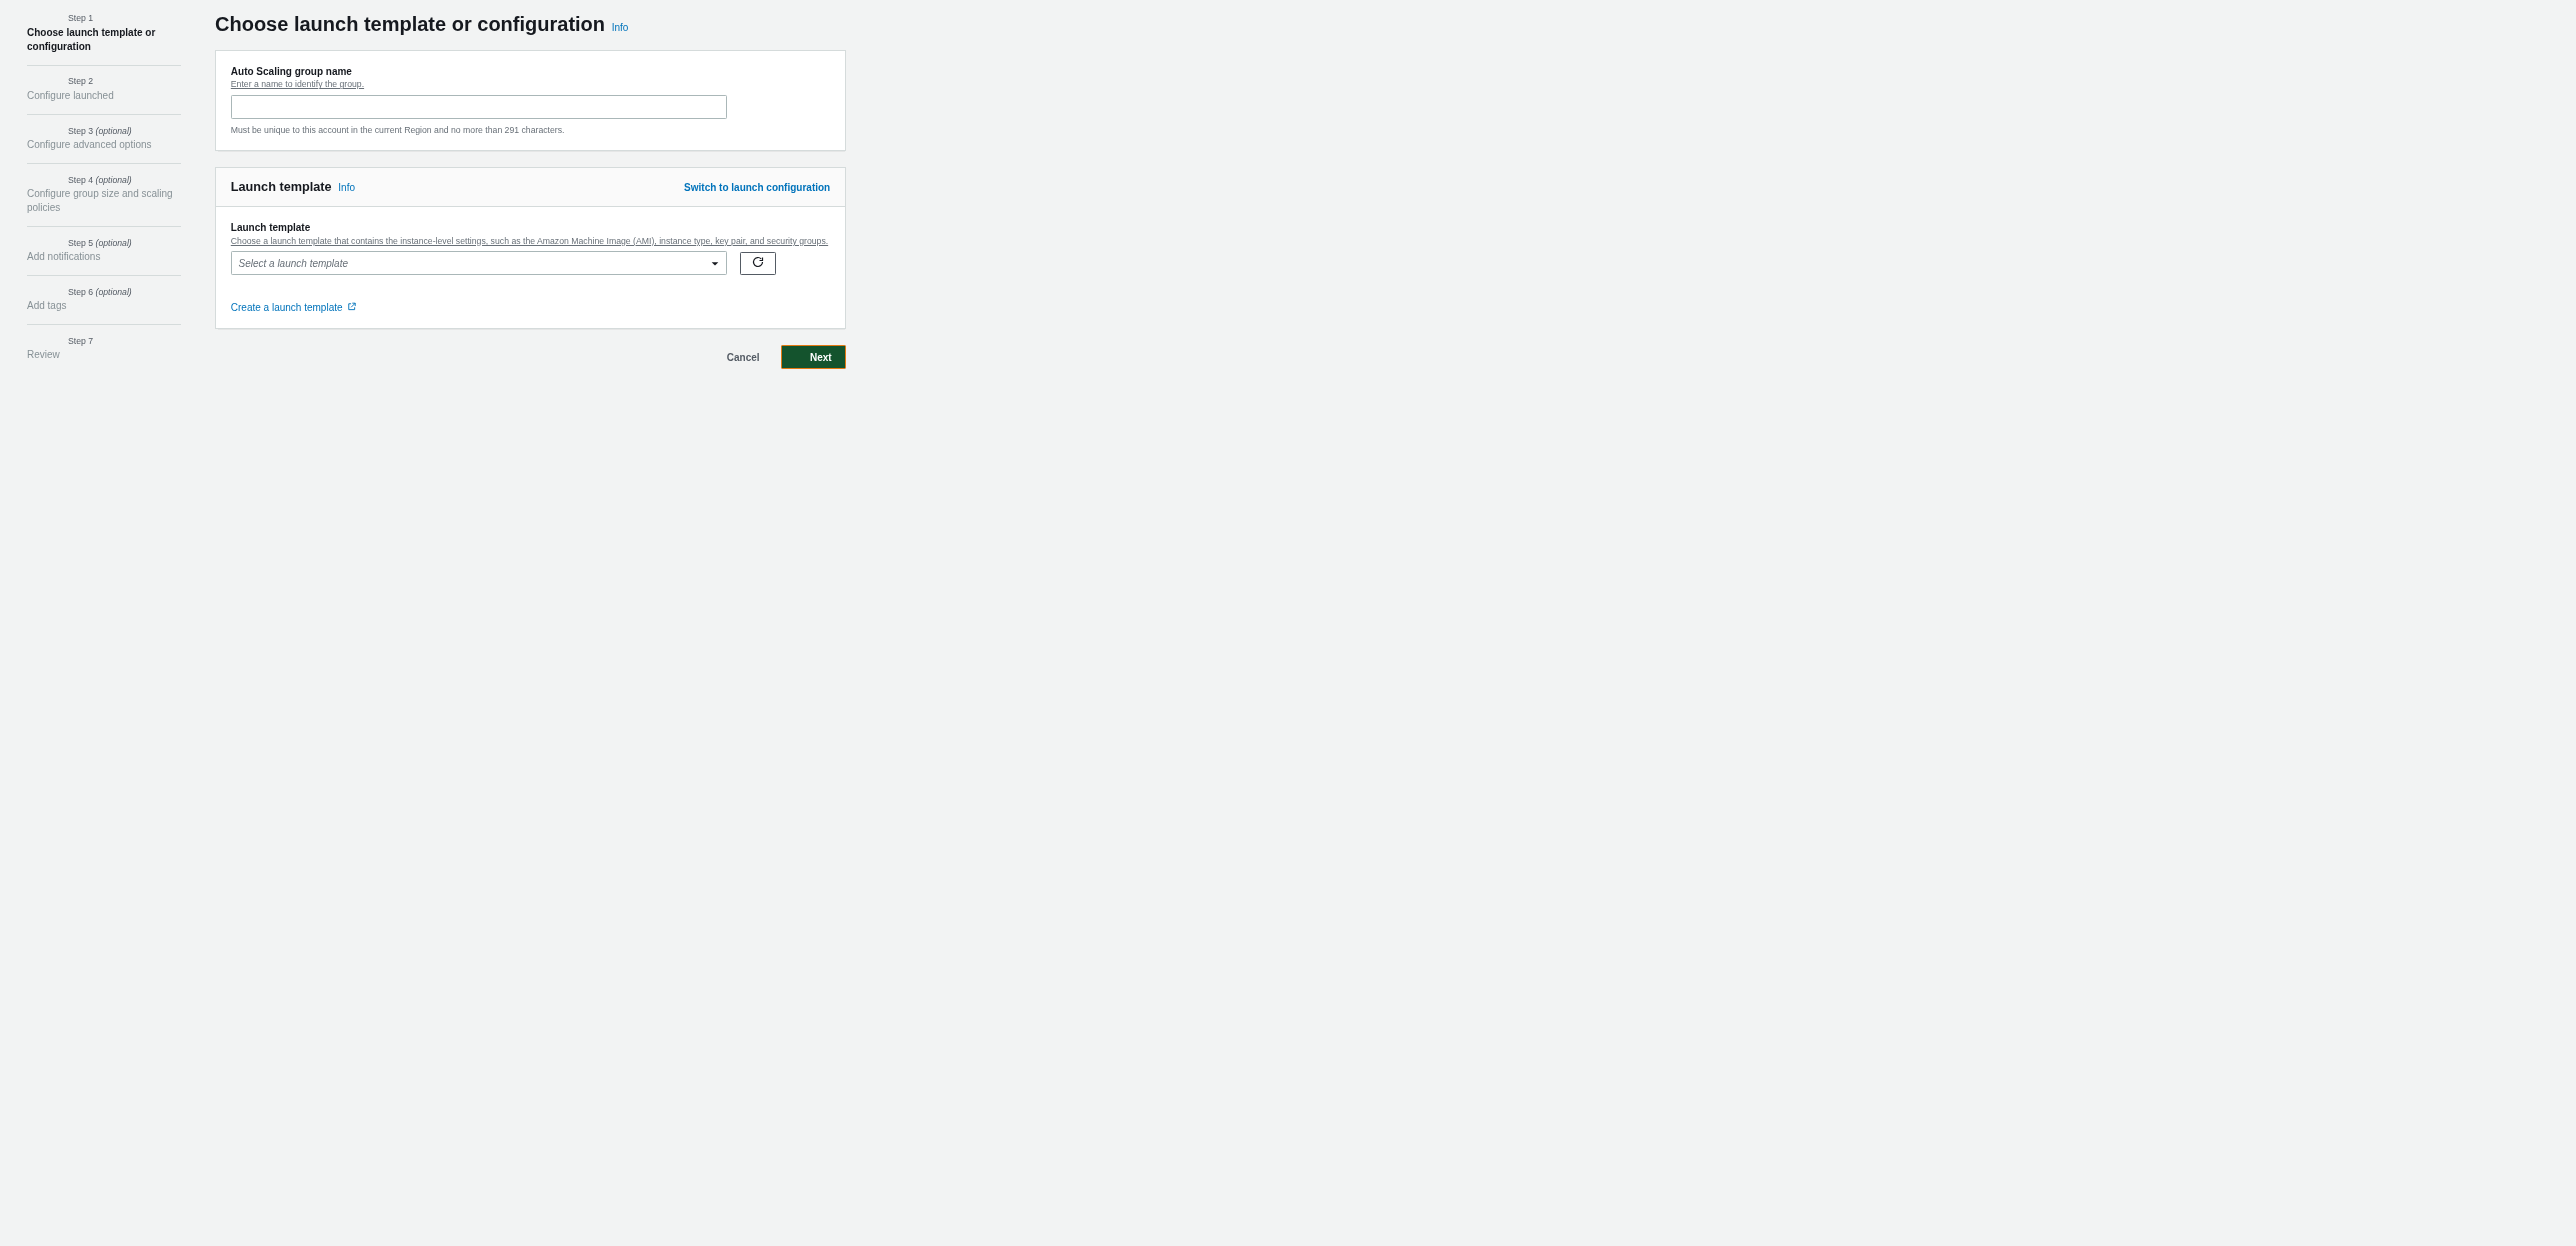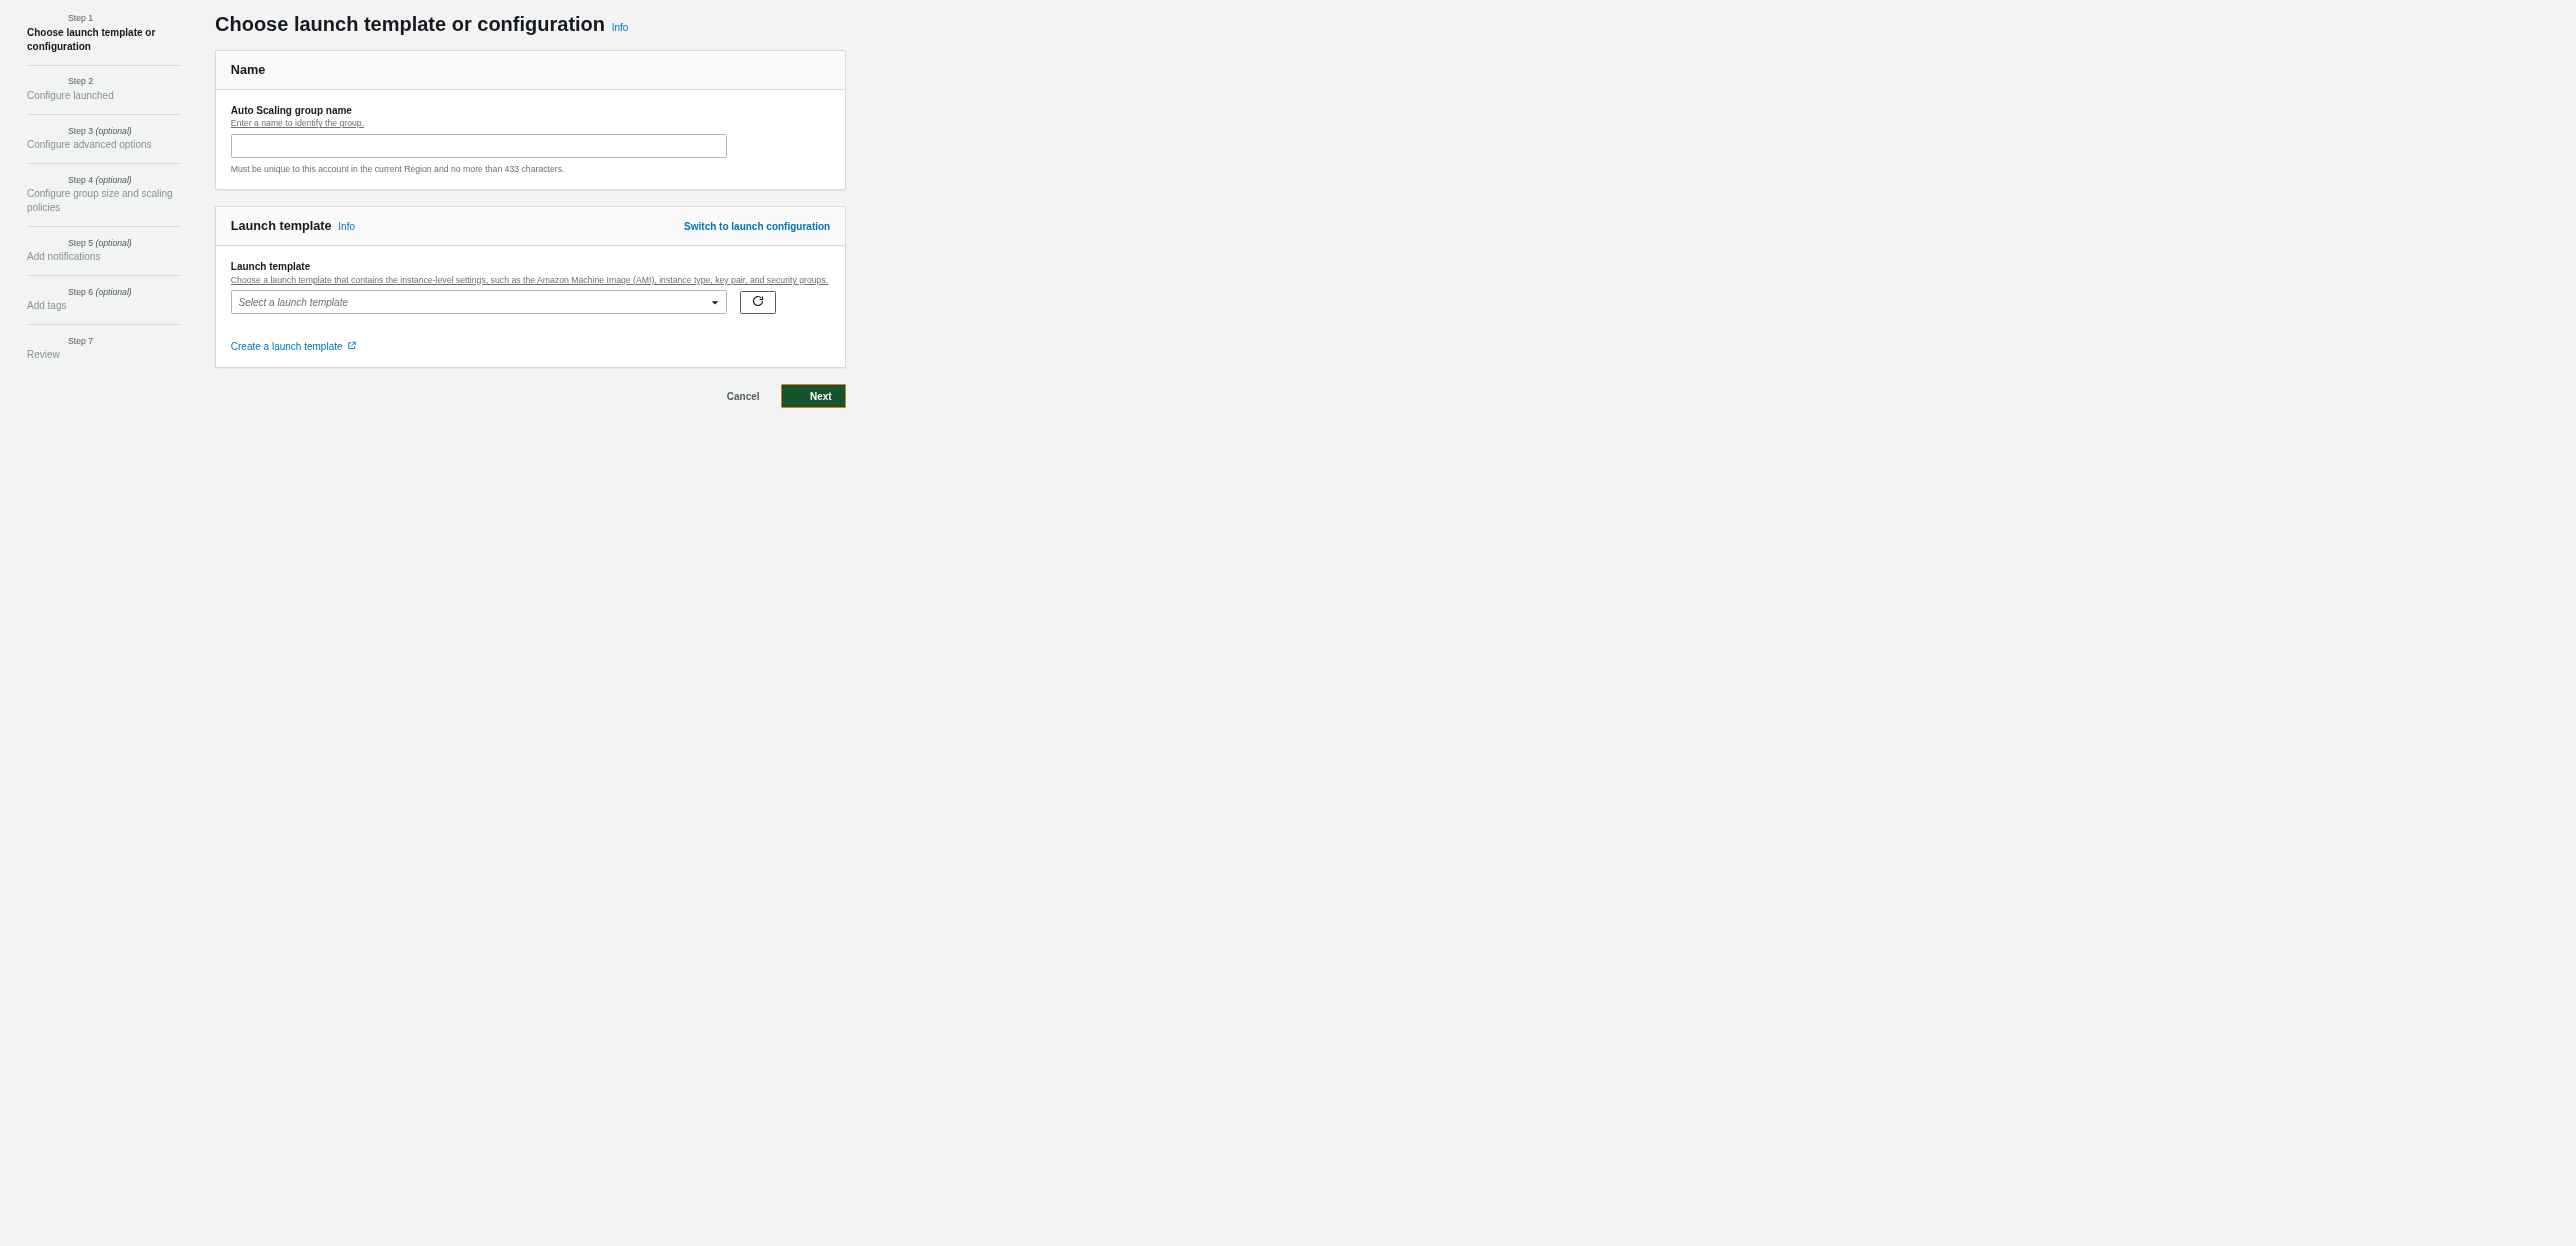--- a/index.html
+++ b/index.html
@@ -278,30 +278,25 @@
 
     <main class="main-content">
       <div class="page-header">
         <div class="page-title-row">
           <h1 class="page-title">Choose launch template or configuration</h1>
           <a class="info-link">Info</a>
         </div>
       </div>
 
       <section class="panel">
-        <div class="panel-header">
-          <div class="panel-header-left">
-            <h2 class="panel-title">Name</h2>
-          </div>
-        </div>
         <div class="panel-body">
           <div class="field-label">Auto Scaling group name</div>
           <div class="field-hint">Enter a name to identify the group.</div>
           <input type="text" class="text-input" value="" style="">
-          <div class="field-constraint">Must be unique to this account in the current Region and no more than 433 characters.</div>
+          <div class="field-constraint">Must be unique to this account in the current Region and no more than 291 characters.</div>
         </div>
       </section>
 
       <section class="panel">
         <div class="panel-header">
           <div class="panel-header-left">
             <h2 class="panel-title">Launch template</h2>
             <a class="info-link">Info</a>
           </div>
           <a class="switch-link">Switch to launch configuration</a>

